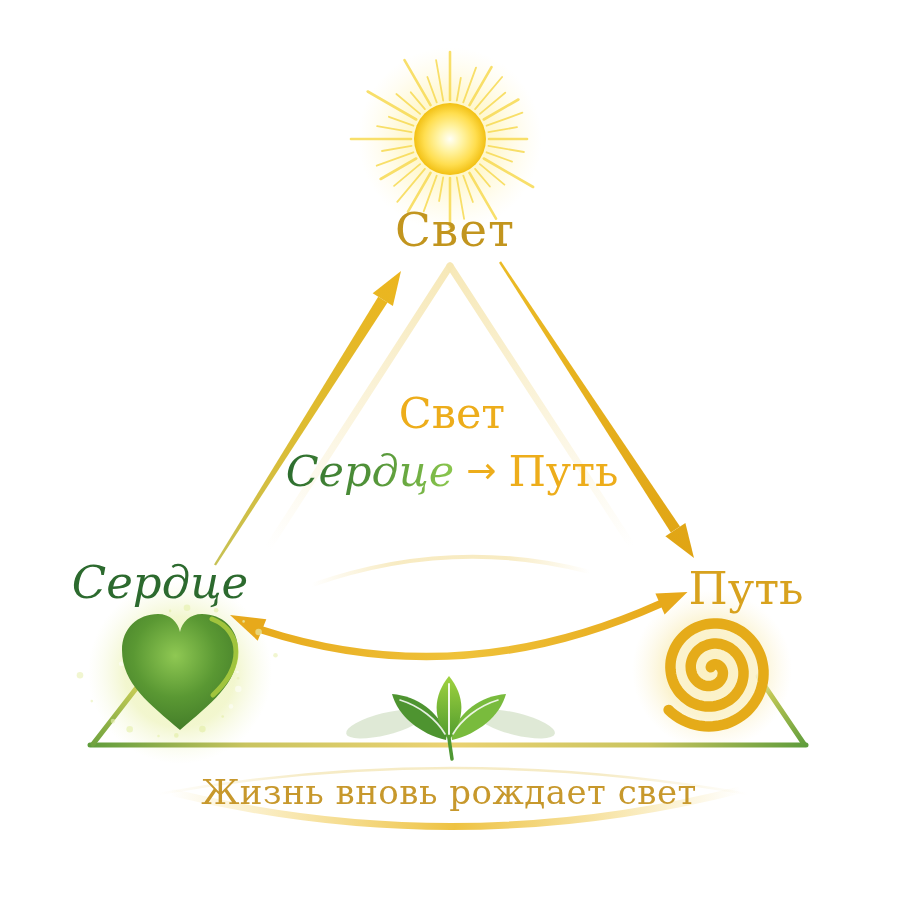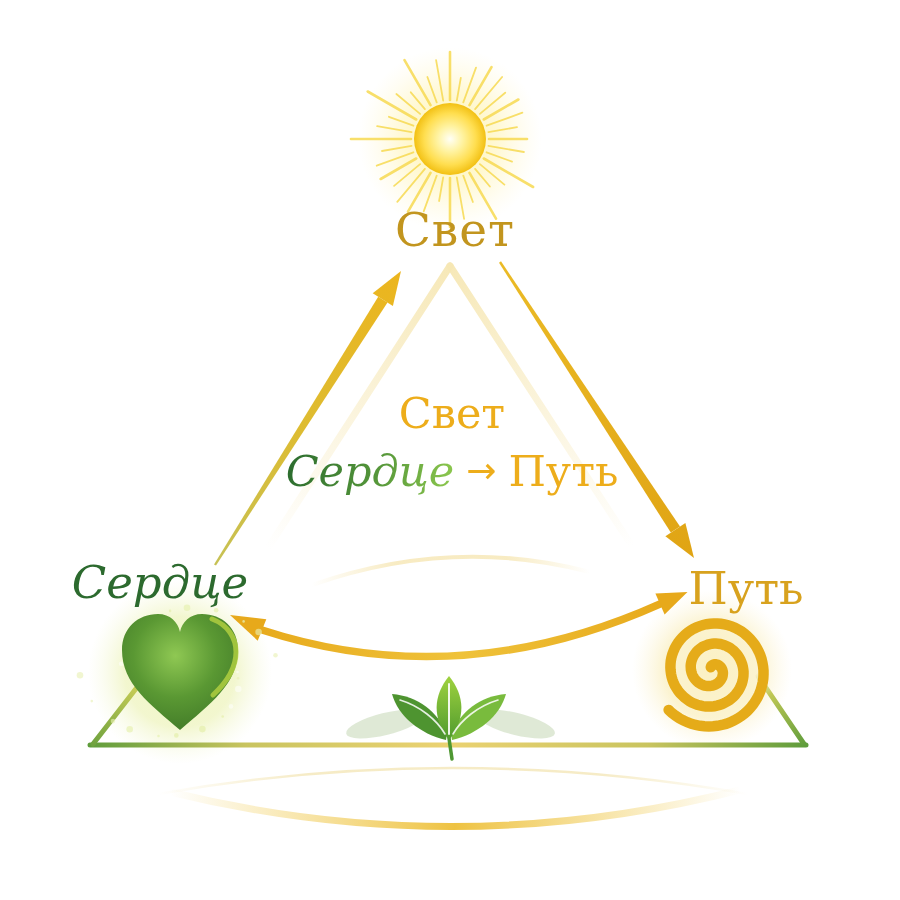--- a/index.html
+++ b/index.html
@@ -253,13 +253,14 @@
   <div class="lbl lbl-left">Сердце</div>
   <div class="lbl lbl-right">Путь</div>
 
   <div class="center-text">
     <div class="c1">Свет</div>
     <div class="c2">
       <span class="grad-green">Сердце</span><span class="c-arrow">→</span><span class="c-put">Путь</span>
     </div>
   </div>
 
+  <div class="footer-caption">Жизнь вновь рождает свет</div>
 </div>
 
 </body></html>

